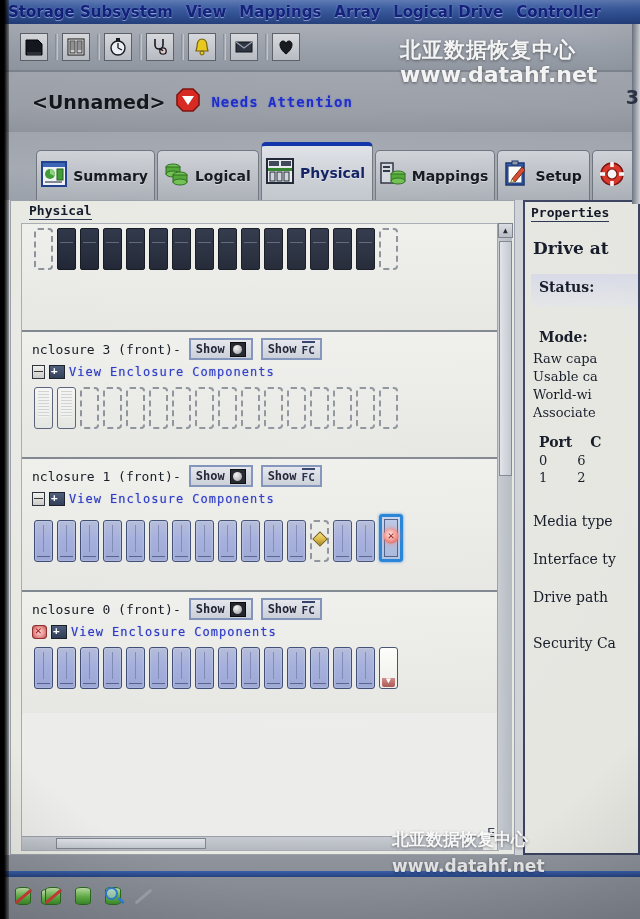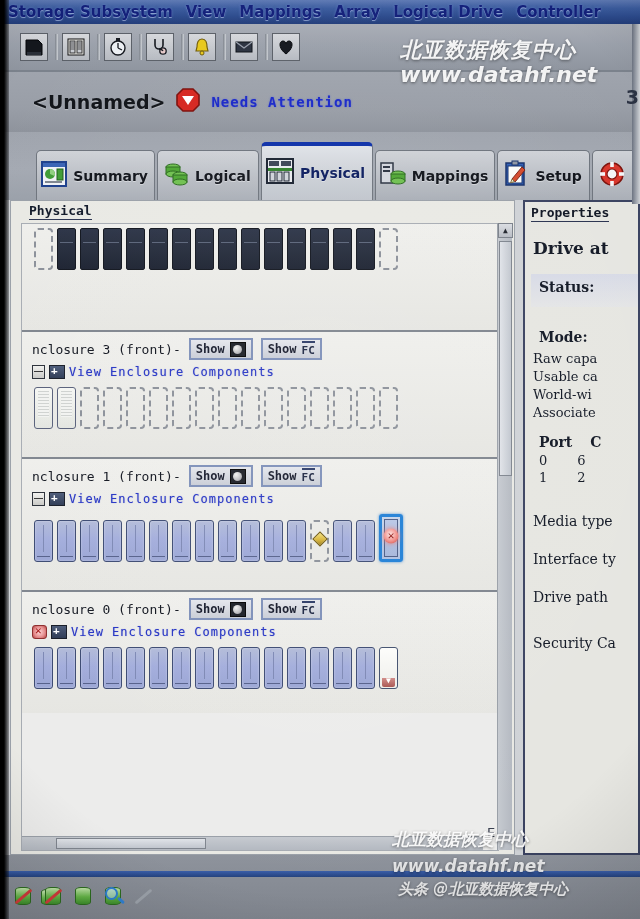--- a/index.html
+++ b/index.html
@@ -394,21 +394,20 @@
     background:#2f7fd0; transform:rotate(42deg); border-radius:2px;
   }
 
   
   .wm {
     position: absolute; z-index: 95; pointer-events:none;
     font-family: "DejaVu Sans", sans-serif;
     color: rgba(255,255,255,0.92);
     text-shadow: 0 1px 3px rgba(0,0,0,0.45);
     white-space: nowrap;
-    font-style: italic;
   }
   #wm1 { left: 400px; top: 36px; font-size: 21px; font-weight: bold; letter-spacing: 1px; }
   #wm2 { left: 400px; top: 62px; font-size: 22px; font-weight: bold; letter-spacing: 0px; }
   #wm3 { left: 392px; top: 828px; font-size: 17px; font-weight: bold; }
   #wm4 { left: 392px; top: 856px; font-size: 17px; font-weight: bold; color: rgba(255,255,255,0.80); }
   #wm5 { left: 398px; top: 880px; font-size: 15px; font-weight: bold; color: rgba(245,245,245,0.85); }
 
   
   #right-sliver {
     position:absolute; right:0; top:24px; width:8px; height:180px;
@@ -820,17 +819,16 @@
       <div class="st-ico plain">
         <span class="slash"></span>
       </div>
     </div>
   </div>
 
   <div class="wm" id="wm1">北亚数据恢复中心</div>
   <div class="wm" id="wm2">www.datahf.net</div>
   <div class="wm" id="wm3">北亚数据恢复中心</div>
   <div class="wm" id="wm4">www.datahf.net</div>
-  <div class="wm" id="wm5">头条 @北亚数据恢复中心</div>
 
   <div id="leftdark"></div>
   <div id="veil"></div>
 </div>
 
 </body></html>

